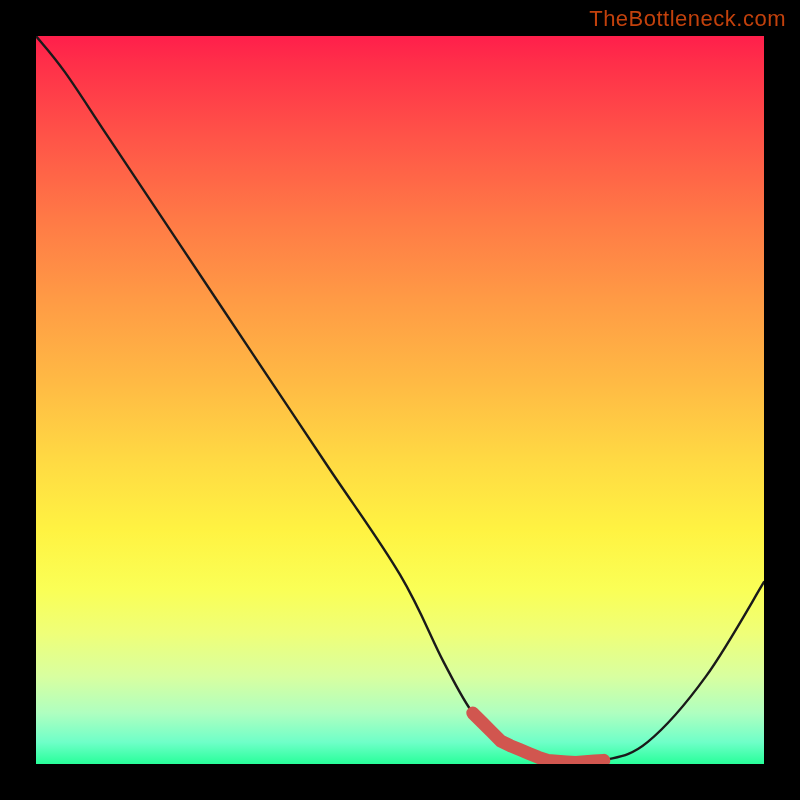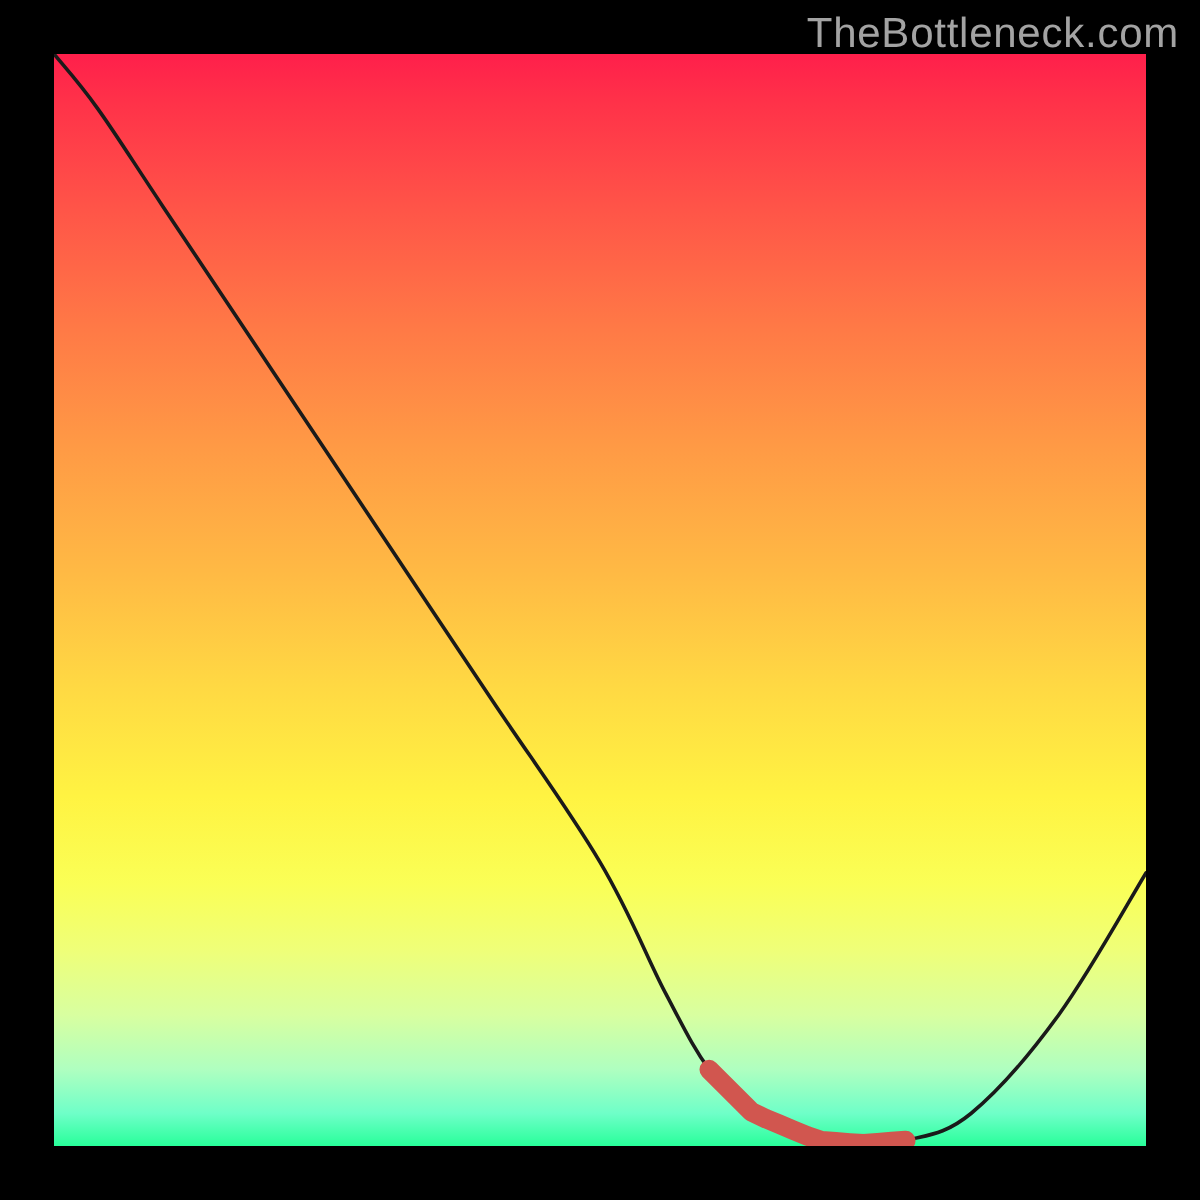--- a/index.html
+++ b/index.html
@@ -8,22 +8,22 @@
     height: 800px;
     background: #000;
     position: relative;
     font-family: Arial, sans-serif;
     overflow: hidden;
   }
   .watermark {
     position: absolute;
     top: 6px;
     right: 14px;
-    color: #a3a3a3;
-    font-size: 28px;
+    color: #c2410c;
+    font-size: 22px;
     font-weight: 500;
     z-index: 10;
     letter-spacing: 0.5px;
   }
   .plot-area {
     position: absolute;
     left: 36px;
     top: 36px;
     width: 728px;
     height: 728px;

